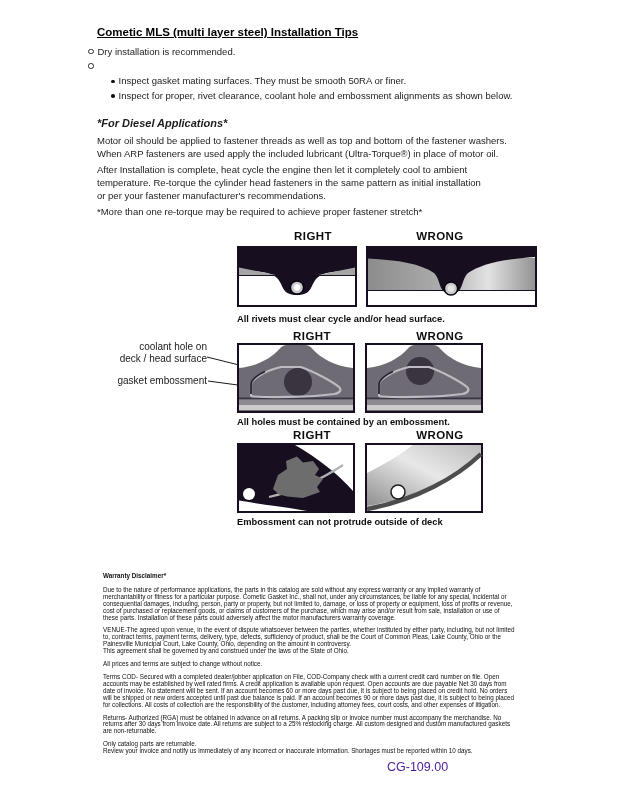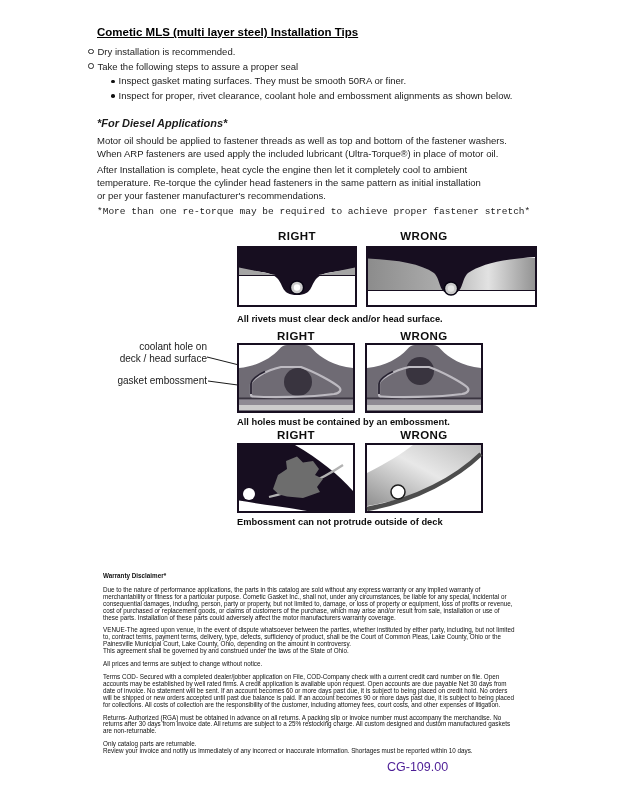--- a/index.html
+++ b/index.html
@@ -23,25 +23,25 @@
   }
   .bullet-filled {
     display:inline-block; width:3.5px; height:3.5px; background:#111;
     border-radius:50%; margin-right:4px; vertical-align:1px;
   }
 
   .diesel-heading { left:97px; top:117px; font-size:11px; font-weight:bold; white-space:nowrap;font-style:italic; }
   .bodyline { font-size:9.5px; line-height:13px; white-space:nowrap; }
   .p1 { left:97px; top:134px; }
   .p2 { left:97px; top:163px; }
-  .note { left:97px; top:205px;font-family:Liberation Mono, monospace; }
+  .note { left:97px; top:205px; }
 
   .dlabel {
     font-size:11.5px; font-weight:bold; color:#0d0d0d;
-    transform:translateX(-50%); white-space:nowrap; letter-spacing:0.4px;
+    transform:translateX(-50%); white-space:nowrap; letter-spacing:0.4px;margin-left:16px;
   }
   .caption { font-size:9.3px; font-weight:bold; color:#0d0d0d; white-space:nowrap; line-height:13px; }
 
   .callout { font-size:10px; color:#1a1a1a; text-align:right; line-height:12px; white-space:nowrap; }
 
   svg { display:block; }
 
   .disclaimer { left:103px; top:573px; width:412px; font-size:6.3px; line-height:6.9px; color:#101010; }
   .disclaimer .dh { font-weight:bold; margin:0 0 7px 0; }
   .disclaimer p { margin:0 0 6px 0; }
@@ -51,21 +51,21 @@
 </style>
 </head>
 <body>
 
 <div>
 
   <div class="abs page-title">Cometic MLS (multi layer steel) Installation Tips</div>
 
   <div class="abs tips">
     <div class="tip-row"><span class="bullet-open"></span><span>Dry installation is recommended.</span></div>
-    <div class="tip-row"><span class="bullet-open"></span><span>Take the following steps to assure a proper seal</span></div>
+    <div class="tip-row"><span class="bullet-open"></span></div>
     <div class="tip-row tip-sub"><span class="bullet-filled"></span><span>Inspect gasket mating surfaces.  They must be smooth 50RA or finer.</span></div>
     <div class="tip-row tip-sub"><span class="bullet-filled"></span><span>Inspect for proper, rivet clearance, coolant hole and embossment alignments as shown below.</span></div>
   </div>
 
   <div class="abs diesel-heading">*For Diesel Applications*</div>
   <div class="abs p1">
     <div class="bodyline">Motor oil should be applied to fastener threads as well as top and bottom of the fastener washers.</div>
     <div class="bodyline">When ARP fasteners are used apply the included lubricant (Ultra-Torque®) in place of motor oil.</div>
   </div>
   <div class="abs p2">
@@ -99,21 +99,21 @@
     </defs>
     <rect x="1" y="1" width="169" height="59" fill="#ffffff" stroke="#170e20" stroke-width="2"></rect>
     <rect x="2" y="12" width="167" height="32.5" fill="url(#gw1)"></rect>
     <rect x="2" y="44.5" width="167" height="14.5" fill="#ffffff"></rect>
     <path d="M2,44.5 H169" stroke="#170e20" stroke-width="1.2"></path>
     <path d="M2,2 H169 V11 C137,13 115,18 102,27 C95,33 98,48 85,48 C72,48 75,33 68,27 C55,18 33,14 2,12.5 Z" fill="#170e20"></path>
     <circle cx="85" cy="42.5" r="6.6" fill="#c9c9c9" stroke="#070312" stroke-width="1.5"></circle>
     <circle cx="85" cy="42.5" r="3.2" fill="#e4e4e4"></circle>
   </svg>
 
-  <div class="abs caption" style="left:237px; top:313px;">All rivets must clear deck and/or head surface.</div>
+  <div class="abs caption" style="left:237px; top:313px;">All rivets must clear cycle and/or head surface.</div>
 
   <div class="abs dlabel" style="left:296px; top:330px;">RIGHT</div>
   <div class="abs dlabel" style="left:424px; top:330px;">WRONG</div>
 
   <div class="abs callout" style="left:100px; top:341px; width:107px;">
     <div>coolant hole on</div>
     <div>deck / head surface</div>
   </div>
   <div class="abs callout" style="left:95px; top:375px; width:112px;">gasket embossment</div>
 

